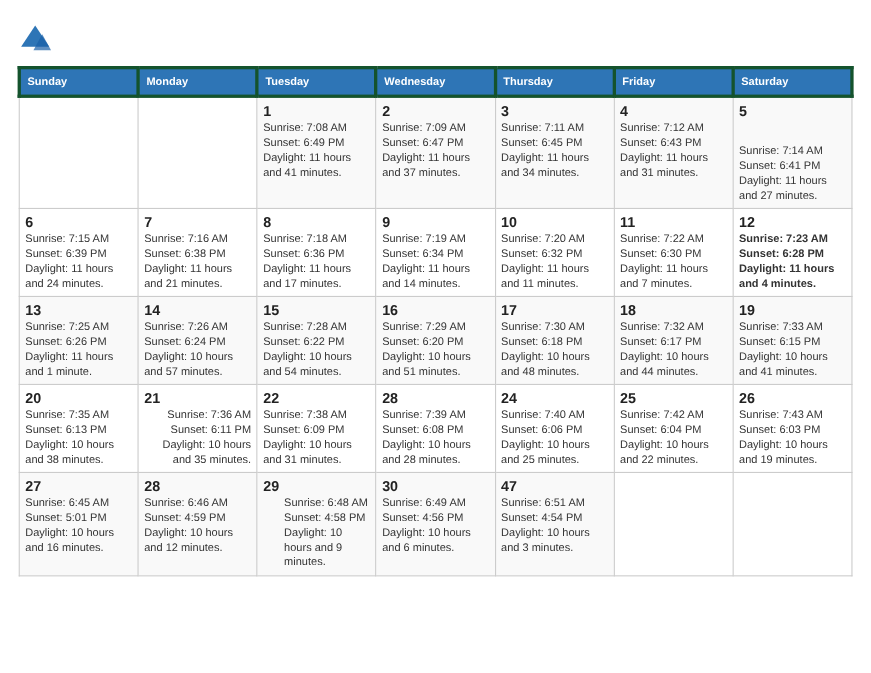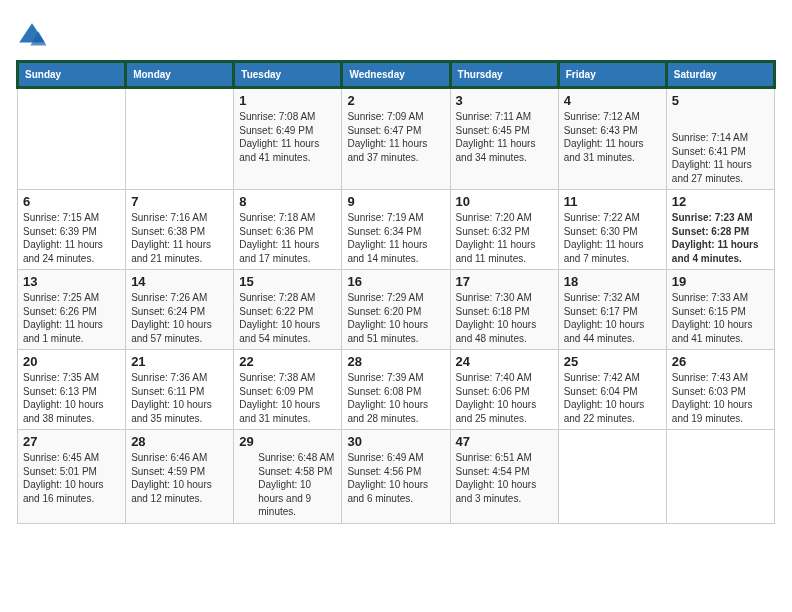--- a/index.html
+++ b/index.html
@@ -252,21 +252,21 @@
       </tr>
       <tr>
         <td>
           <div class="day-num">20</div>
           <div class="cell-info" style="white-space: pre-line;">Sunrise: 7:35 AM
 Sunset: 6:13 PM
 Daylight: 10 hours and 38 minutes.</div>
         </td>
         <td>
           <div class="day-num">21</div>
-          <div class="cell-info" style="white-space: pre-line;">Sunrise: 7:36 AM
+          <div class="cell-info" style="white-space: pre-line; text-align: right;">Sunrise: 7:36 AM
 Sunset: 6:11 PM
 Daylight: 10 hours and 35 minutes.</div>
         </td>
         <td>
           <div class="day-num">22</div>
           <div class="cell-info" style="white-space: pre-line;">Sunrise: 7:38 AM
 Sunset: 6:09 PM
 Daylight: 10 hours and 31 minutes.</div>
         </td>
         <td>

